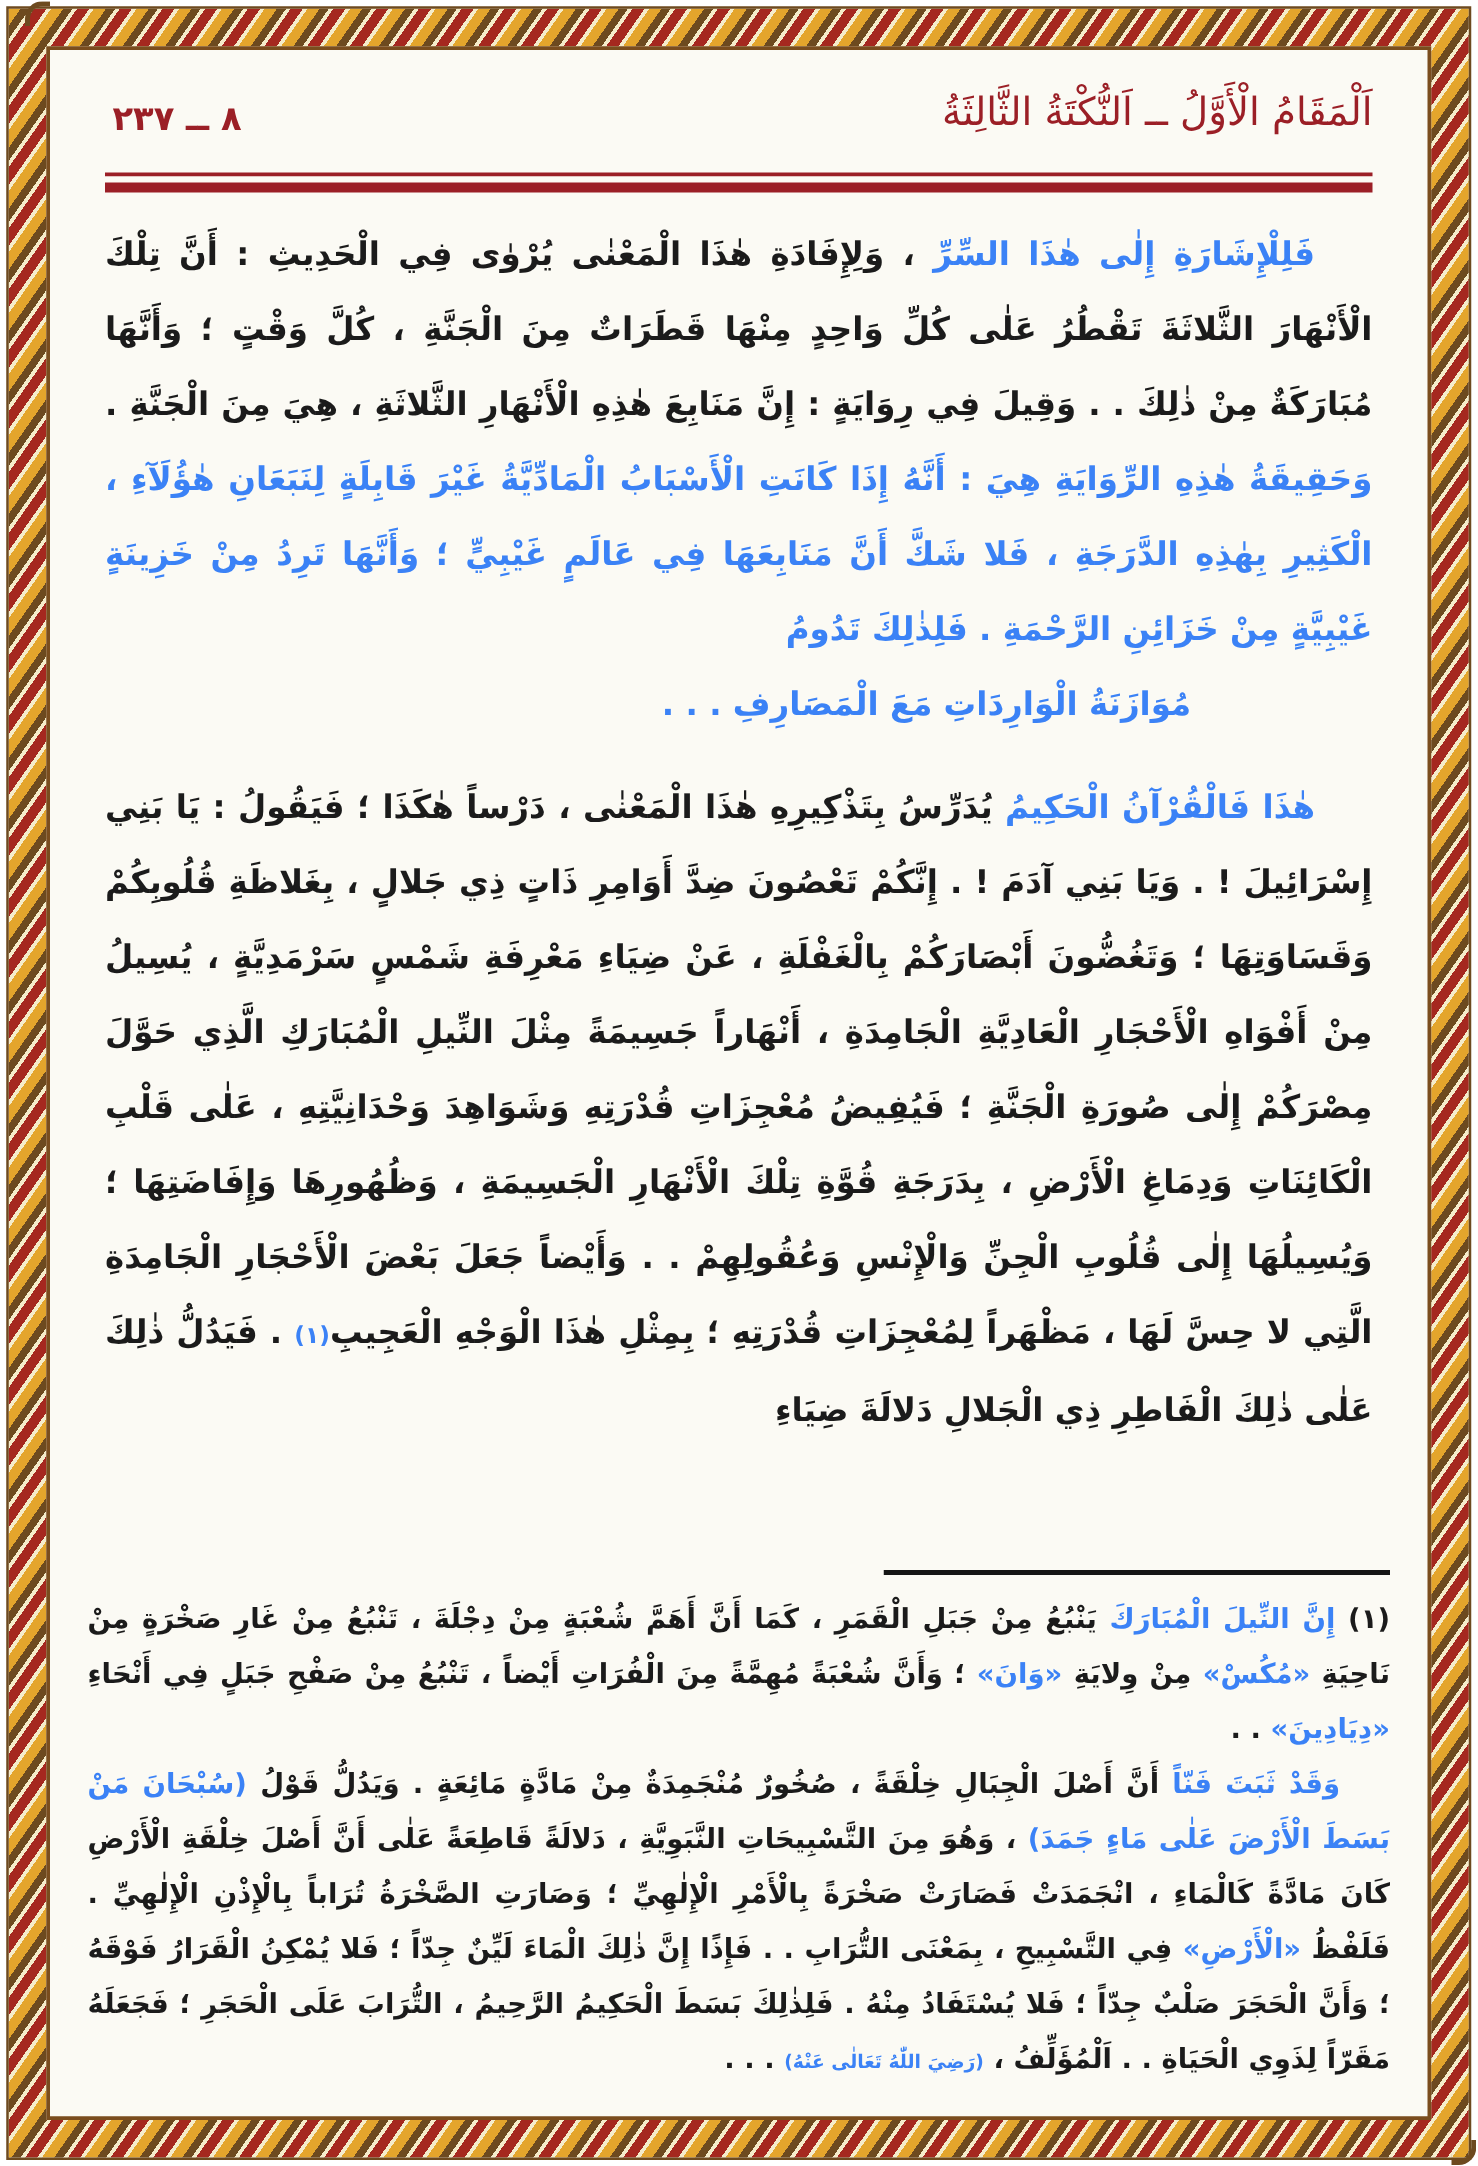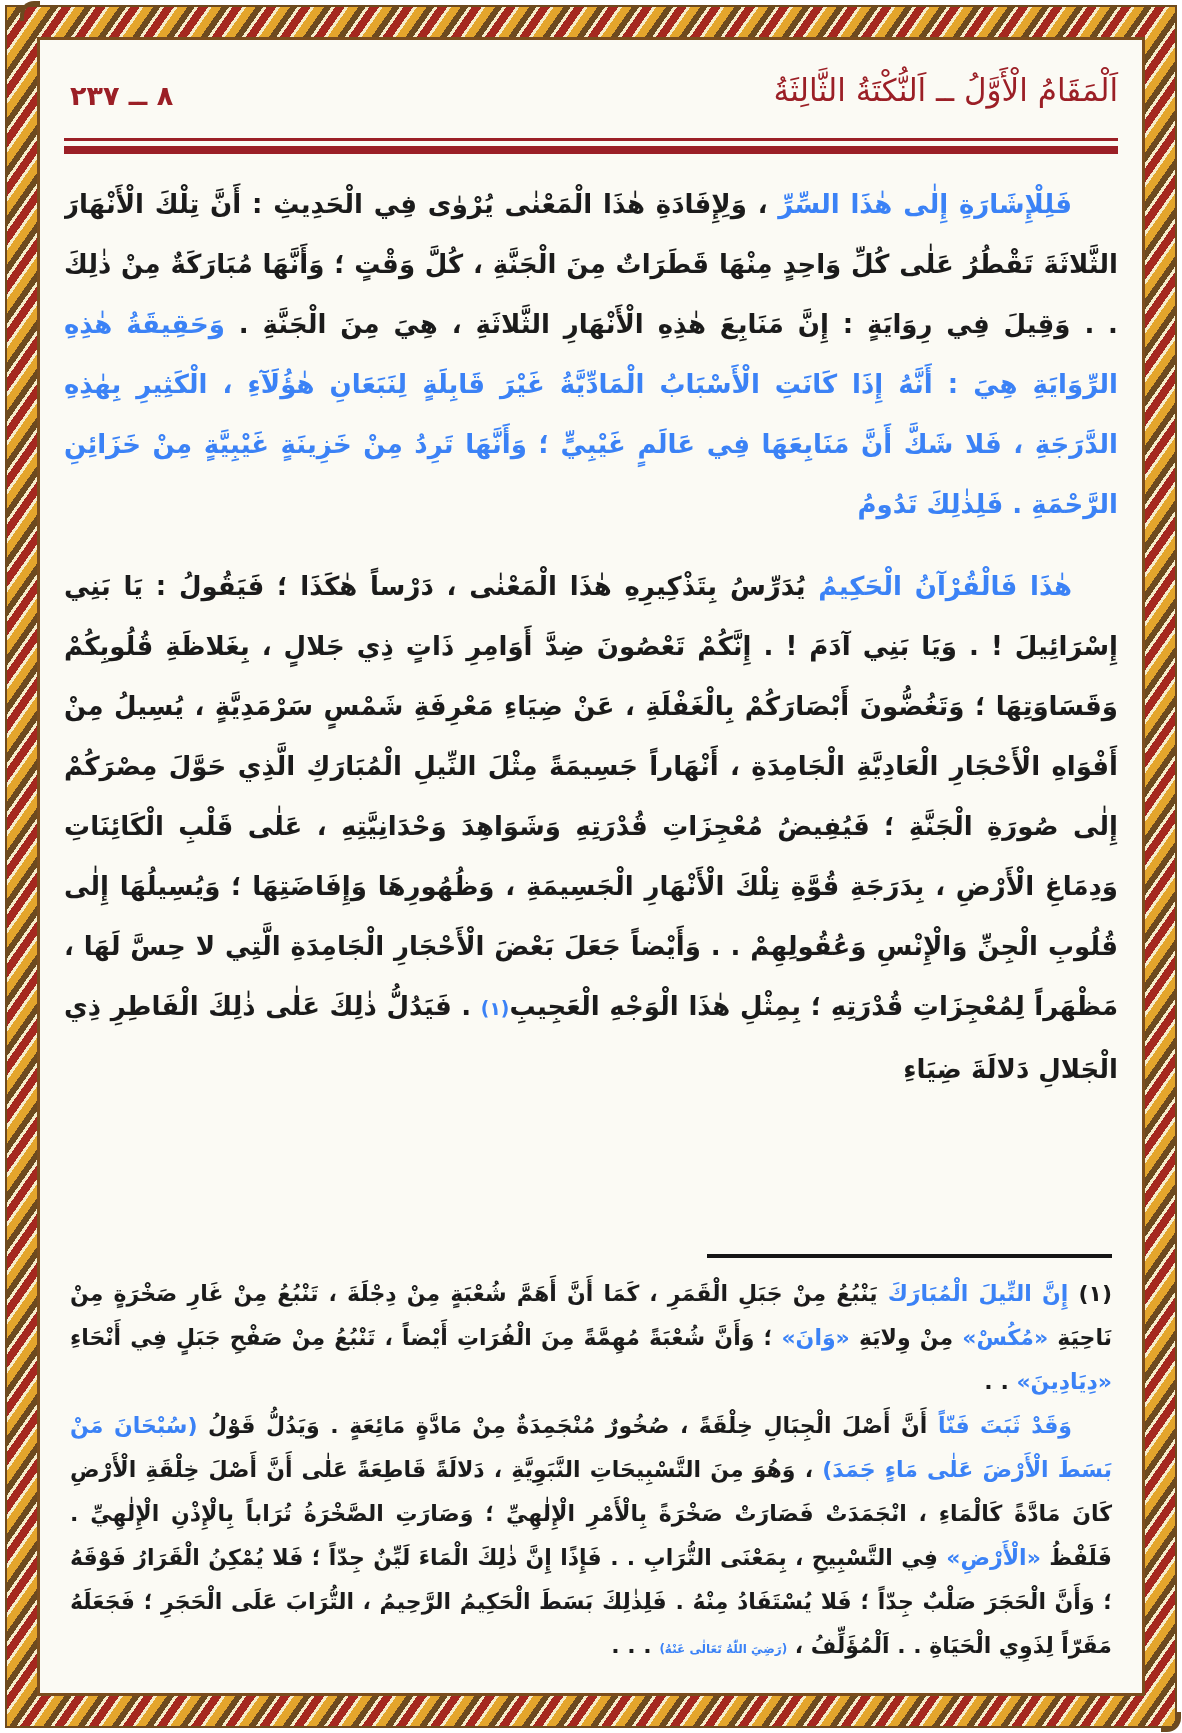--- a/index.html
+++ b/index.html
@@ -17,21 +17,21 @@
       #a5281f 14px 22px, #f5ecca 22px 25px, #6d4a1f 25px 28px);
   }
   .corner-curl { position: absolute; width: 16px; height: 16px; }
   .corner-curl.tl { left: 20px; top: 1px; border-left: 4px solid #6d4a1f; border-top: 4px solid #6d4a1f; border-top-left-radius: 14px; }
   .corner-curl.br { right: 1px; bottom: 1px; border-right: 4px solid #6d4a1f; border-bottom: 4px solid #6d4a1f; border-bottom-right-radius: 14px; }
   .paper {
     position: absolute; inset: 37px;
     background: #fbfaf4; border: 3px solid #7a4d1e;
     overflow: hidden;
   }
-  .content { position: relative; height: 100%; padding: 24px 24px 0; box-sizing: border-box; direction: rtl; }
+  .content { position: relative; height: 100%; padding: 24px 44px 0; box-sizing: border-box; direction: rtl; }
   .header { position: relative; height: 64px; }
   .page-label {
     position: absolute; left: 6px; top: 16px;
     color: #9b1f26; font-size: 27px; font-weight: bold; direction: rtl;
   }
   .title {
     text-align: right; color: #9b1f26;
     font-size: 31px; font-weight: normal; padding-top: 8px;
   }
   .rule {
@@ -50,21 +50,21 @@
   .red { color: #3b82f6; }
   .fn-ref { font-size: 0.72em; }
   .footnotes { position: absolute; left: 30px; right: 30px; bottom: 22px; direction: rtl; }
   .fn-sep { width: 405px; border-top: 4px solid #151515; margin-bottom: 14px; }
   .fn {
     margin: 0; color: #1b1b1b;
     font-size: 22px; font-weight: bold; line-height: 44px;
     text-align: justify;
   }
   .fn-indent { text-indent: 40px; }
-  .seal { font-size: 12px; }
+  .seal { font-size: 15px; }
 </style>
 </head>
 <body>
 
 <div class="sheet">
   <div class="frame-band"></div>
   <div class="corner-curl tl"></div>
   <div class="corner-curl br"></div>
 
   <div class="paper">
@@ -73,20 +73,21 @@
       <div class="header">
         <div class="page-label">٨ ــ ٢٣٧</div>
         <div class="title">اَلْمَقَامُ الْأَوَّلُ ــ اَلنُّكْتَةُ الثَّالِثَةُ</div>
       </div>
 
       <div class="rule"></div>
 
       <div class="body-text">
         <p class="para indent"><span class="red">فَلِلْإِشَارَةِ إِلٰى هٰذَا السِّرِّ</span><span> ، وَلِإِفَادَةِ هٰذَا الْمَعْنٰى يُرْوٰى فِي الْحَدِيثِ : أَنَّ تِلْكَ الْأَنْهَارَ الثَّلاثَةَ تَقْطُرُ عَلٰى كُلِّ وَاحِدٍ مِنْهَا قَطَرَاتٌ مِنَ الْجَنَّةِ ، كُلَّ وَقْتٍ ؛ وَأَنَّهَا مُبَارَكَةٌ مِنْ ذٰلِكَ . . وَقِيلَ فِي رِوَايَةٍ : إِنَّ مَنَابِعَ هٰذِهِ الْأَنْهَارِ الثَّلاثَةِ ، هِيَ مِنَ الْجَنَّةِ . </span><span class="red">وَحَقِيقَةُ هٰذِهِ الرِّوَايَةِ هِيَ : أَنَّهُ إِذَا كَانَتِ الْأَسْبَابُ الْمَادِّيَّةُ غَيْرَ قَابِلَةٍ لِنَبَعَانِ هٰؤُلَآءِ ، الْكَثِيرِ بِهٰذِهِ الدَّرَجَةِ ، فَلا شَكَّ أَنَّ مَنَابِعَهَا فِي عَالَمٍ غَيْبِيٍّ ؛ وَأَنَّهَا تَرِدُ مِنْ خَزِينَةٍ غَيْبِيَّةٍ مِنْ خَزَائِنِ الرَّحْمَةِ . فَلِذٰلِكَ تَدُومُ</span></p>
 
+        <p class="para closing-line red">مُوَازَنَةُ الْوَارِدَاتِ مَعَ الْمَصَارِفِ . . .</p>
 
         <p class="para indent gap"><span class="red">هٰذَا فَالْقُرْآنُ الْحَكِيمُ</span><span> يُدَرِّسُ بِتَذْكِيرِهِ هٰذَا الْمَعْنٰى ، دَرْساً هٰكَذَا ؛ فَيَقُولُ : يَا بَنِي إِسْرَائِيلَ ! . وَيَا بَنِي آدَمَ ! . إِنَّكُمْ تَعْصُونَ ضِدَّ أَوَامِرِ ذَاتٍ ذِي جَلالٍ ، بِغَلاظَةِ قُلُوبِكُمْ وَقَسَاوَتِهَا ؛ وَتَغُضُّونَ أَبْصَارَكُمْ بِالْغَفْلَةِ ، عَنْ ضِيَاءِ مَعْرِفَةِ شَمْسٍ سَرْمَدِيَّةٍ ، يُسِيلُ مِنْ أَفْوَاهِ الْأَحْجَارِ الْعَادِيَّةِ الْجَامِدَةِ ، أَنْهَاراً جَسِيمَةً مِثْلَ النِّيلِ الْمُبَارَكِ الَّذِي حَوَّلَ مِصْرَكُمْ إِلٰى صُورَةِ الْجَنَّةِ ؛ فَيُفِيضُ مُعْجِزَاتِ قُدْرَتِهِ وَشَوَاهِدَ وَحْدَانِيَّتِهِ ، عَلٰى قَلْبِ الْكَائِنَاتِ وَدِمَاغِ الْأَرْضِ ، بِدَرَجَةِ قُوَّةِ تِلْكَ الْأَنْهَارِ الْجَسِيمَةِ ، وَظُهُورِهَا وَإِفَاضَتِهَا ؛ وَيُسِيلُهَا إِلٰى قُلُوبِ الْجِنِّ وَالْإِنْسِ وَعُقُولِهِمْ . . وَأَيْضاً جَعَلَ بَعْضَ الْأَحْجَارِ الْجَامِدَةِ الَّتِي لا حِسَّ لَهَا ، مَظْهَراً لِمُعْجِزَاتِ قُدْرَتِهِ ؛ بِمِثْلِ هٰذَا الْوَجْهِ الْعَجِيبِ</span><span class="red fn-ref">(١)</span><span> . فَيَدُلُّ ذٰلِكَ عَلٰى ذٰلِكَ الْفَاطِرِ ذِي الْجَلالِ دَلالَةَ ضِيَاءِ</span></p>
       </div>
 
       <div class="footnotes">
         <div class="fn-sep"></div>
 
         <p class="fn"><span>(١) </span><span class="red">إِنَّ النِّيلَ الْمُبَارَكَ</span><span> يَنْبُعُ مِنْ جَبَلِ الْقَمَرِ ، كَمَا أَنَّ أَهَمَّ شُعْبَةٍ مِنْ دِجْلَةَ ، تَنْبُعُ مِنْ غَارِ صَخْرَةٍ مِنْ نَاحِيَةِ </span><span class="red">«مُكُسْ»</span><span> مِنْ وِلايَةِ </span><span class="red">«وَانَ»</span><span> ؛ وَأَنَّ شُعْبَةً مُهِمَّةً مِنَ الْفُرَاتِ أَيْضاً ، تَنْبُعُ مِنْ صَفْحِ جَبَلٍ فِي أَنْحَاءِ </span><span class="red">«دِيَادِينَ»</span><span> . .</span></p>
 
         <p class="fn fn-indent"><span class="red">وَقَدْ ثَبَتَ فَنّاً</span><span> أَنَّ أَصْلَ الْجِبَالِ خِلْقَةً ، صُخُورٌ مُنْجَمِدَةٌ مِنْ مَادَّةٍ مَائِعَةٍ . وَيَدُلُّ قَوْلُ </span><span class="red">(سُبْحَانَ مَنْ بَسَطَ الْأَرْضَ عَلٰى مَاءٍ جَمَدَ)</span><span> ، وَهُوَ مِنَ التَّسْبِيحَاتِ النَّبَوِيَّةِ ، دَلالَةً قَاطِعَةً عَلٰى أَنَّ أَصْلَ خِلْقَةِ الْأَرْضِ كَانَ مَادَّةً كَالْمَاءِ ، انْجَمَدَتْ فَصَارَتْ صَخْرَةً بِالْأَمْرِ الْإِلٰهِيِّ ؛ وَصَارَتِ الصَّخْرَةُ تُرَاباً بِالْإِذْنِ الْإِلٰهِيِّ . فَلَفْظُ </span><span class="red">«الْأَرْضِ»</span><span> فِي التَّسْبِيحِ ، بِمَعْنَى التُّرَابِ . . فَإِذًا إِنَّ ذٰلِكَ الْمَاءَ لَيِّنٌ جِدّاً ؛ فَلا يُمْكِنُ الْقَرَارُ فَوْقَهُ ؛ وَأَنَّ الْحَجَرَ صَلْبٌ جِدّاً ؛ فَلا يُسْتَفَادُ مِنْهُ . فَلِذٰلِكَ بَسَطَ الْحَكِيمُ الرَّحِيمُ ، التُّرَابَ عَلَى الْحَجَرِ ؛ فَجَعَلَهُ مَقَرّاً لِذَوِي الْحَيَاةِ . . اَلْمُؤَلِّفُ ، </span><span class="red seal">(رَضِيَ اللّٰهُ تَعَالٰى عَنْهُ)</span><span> . . .</span></p>

